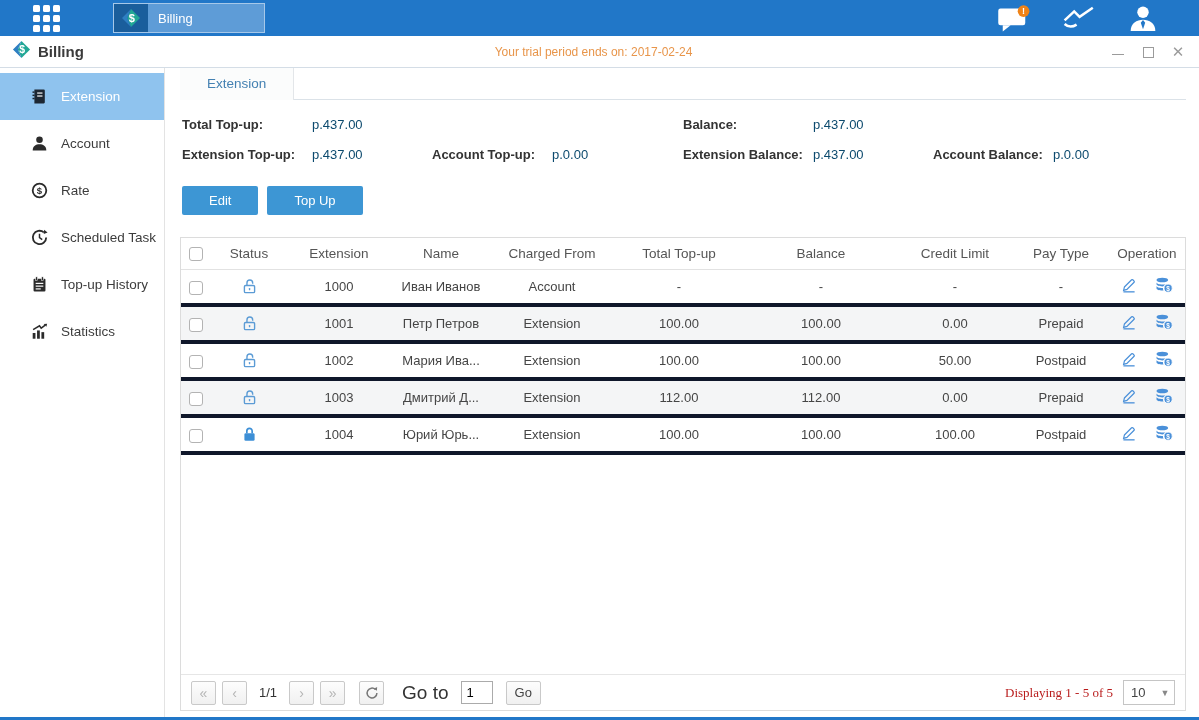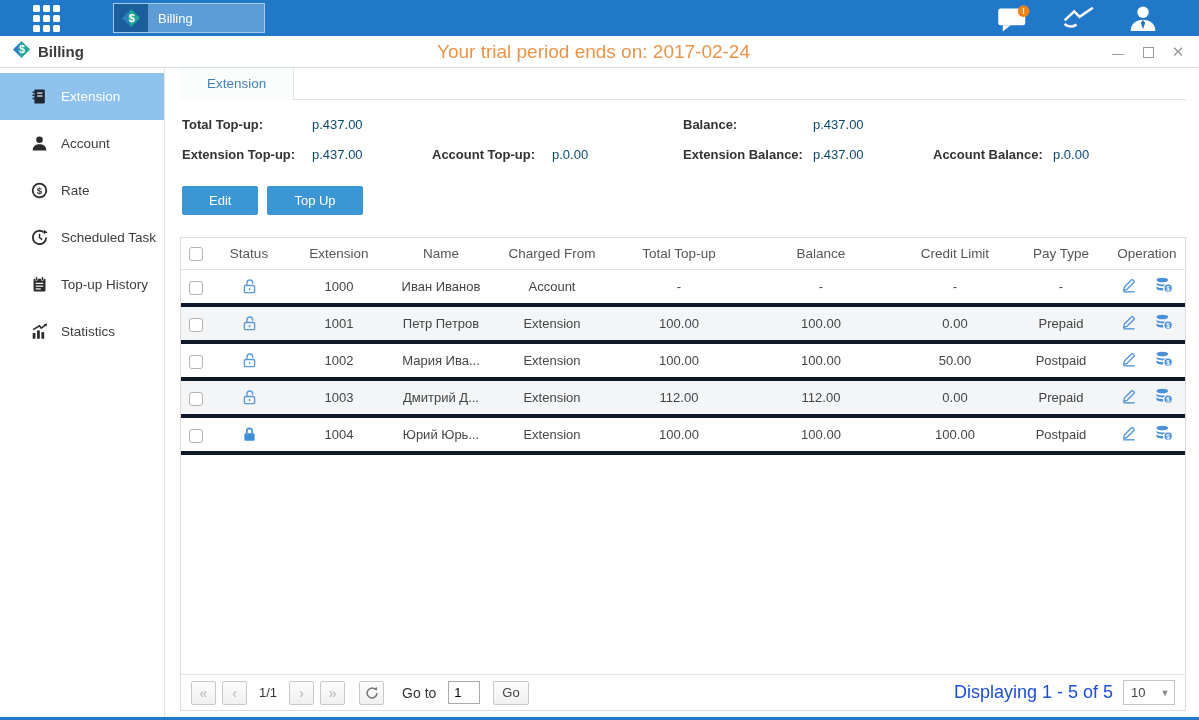--- a/index.html
+++ b/index.html
@@ -13,21 +13,21 @@
   .app-tab { margin-left:40px; height:30px; display:flex; align-items:center; background:rgba(255,255,255,0.28); border:1px solid rgba(255,255,255,0.45); min-width:152px; cursor:pointer; }
   .app-tab-iconbox { width:34px; height:28px; background:#1a5e9c; display:flex; align-items:center; justify-content:center; }
   .app-tab-label { color:#fff; font-size:13px; margin-left:10px; }
   .topbar-right { position:absolute; right:40px; top:0; height:36px; display:flex; align-items:center; gap:30px; }
   .tb-icon { cursor:pointer; display:flex; align-items:center; }
 
   
   .titlebar { height:32px; background:#fff; border-bottom:1px solid #d4dde6; display:flex; align-items:center; position:relative; }
   .title-left { display:flex; align-items:center; gap:7px; margin-left:12px; }
   .title-text { font-size:15px; font-weight:bold; color:#3b3b3b; }
-  .trial-notice { position:absolute; left:0; right:12px; text-align:center; color:#e8954a; font-size:19px; pointer-events:none; }
+  .trial-notice { position:absolute; left:0; right:12px; text-align:center; color:#e8954a; font-size:12px; pointer-events:none; }
   .win-controls { position:absolute; right:14px; display:flex; align-items:center; gap:16px; }
   .wc { width:14px; height:12px; position:relative; cursor:pointer; }
   .wc-min::after { content:""; position:absolute; left:1px; right:1px; bottom:3px; border-bottom:1px solid #9b9b9b; }
   .wc-max::after { content:""; position:absolute; left:2px; top:1px; width:9px; height:9px; border:1px solid #9b9b9b; }
   .wc-close { color:#9b9b9b; font-size:15px; line-height:12px; text-align:center; }
 
   
   .content { display:flex; height:649px; }
   .sidebar { width:168px; border-right:1px solid #e3e3e3; padding-top:5px; background:#fff; }
   .side-item { height:47px; display:flex; align-items:center; padding-left:30px; gap:13px; font-size:13.5px; color:#3c3c3c; cursor:pointer; }
@@ -65,25 +65,25 @@
   .op-cell { white-space:nowrap; }
   .op-icon { display:inline-block; margin:0 7px; cursor:pointer; vertical-align:middle; }
   .panel-spacer { flex:1; }
 
   
   .pager { height:36px; display:flex; align-items:center; justify-content:space-between; padding:0 10px; border-top:1px solid #e6e6e6; }
   .pager-left { display:flex; align-items:center; gap:6px; }
   .pg-btn { width:25px; height:24px; border:1px solid #c9c9c9; background:linear-gradient(#fdfdfd,#f0f0f0); border-radius:2px; display:flex; align-items:center; justify-content:center; color:#b5b5b5; font-size:14px; cursor:pointer; }
   .pg-indicator { color:#333; font-size:13px; margin:0 6px; }
   .pg-refresh { margin-left:8px; }
-  .goto-label { font-size:14px; color:#333; margin:0 6px 0 12px; }
+  .goto-label { font-size:19px; color:#333; margin:0 6px 0 12px; }
   .goto-input { width:32px; height:23px; border:1px solid #ababab; font-size:13px; padding-left:5px; font-family:inherit; }
   .go-btn { margin-left:7px; height:24px; border:1px solid #c9c9c9; background:linear-gradient(#fdfdfd,#f0f0f0); border-radius:2px; font-size:13px; color:#444; padding:0 8px; cursor:pointer; font-family:inherit; }
   .pager-right { display:flex; align-items:center; gap:10px; }
-  .displaying { font-size:18px; color:#1d4ed8; }
+  .displaying { font-size:13px; color:#b91c1c;font-family:Liberation Serif, serif; }
   .page-size { width:52px; height:25px; border:1px solid #c5c5c5; display:flex; align-items:center; cursor:pointer; background:#fff; }
   .page-size .num { flex:1; font-size:13px; color:#444; padding-left:7px; }
   .page-size .arrow { width:18px; text-align:center; color:#888; font-size:9px; }
 
   .bottom-edge { height:3px; background:#2177c8; }
 </style>
 </head>
 <body>
 
 <div class="topbar">

